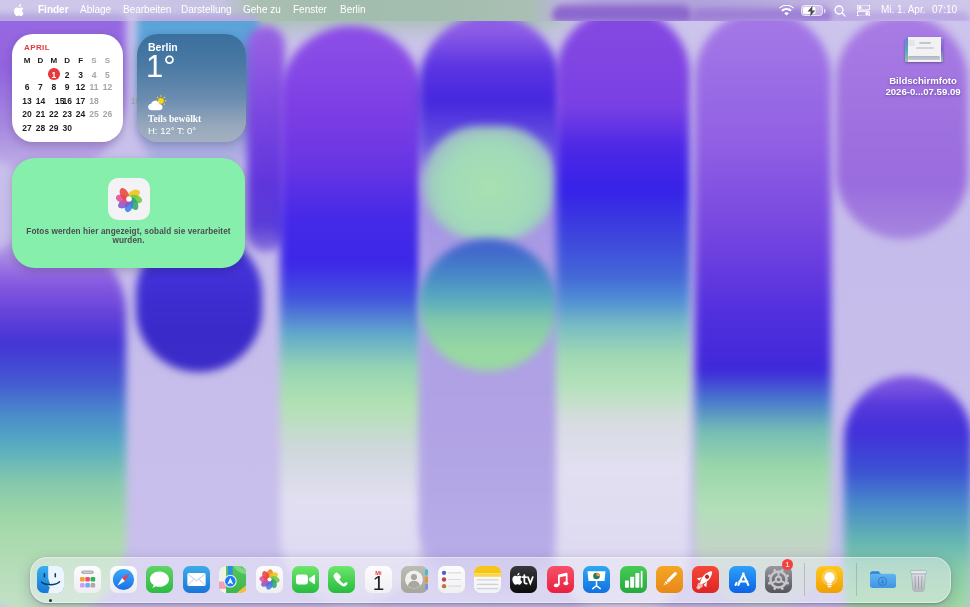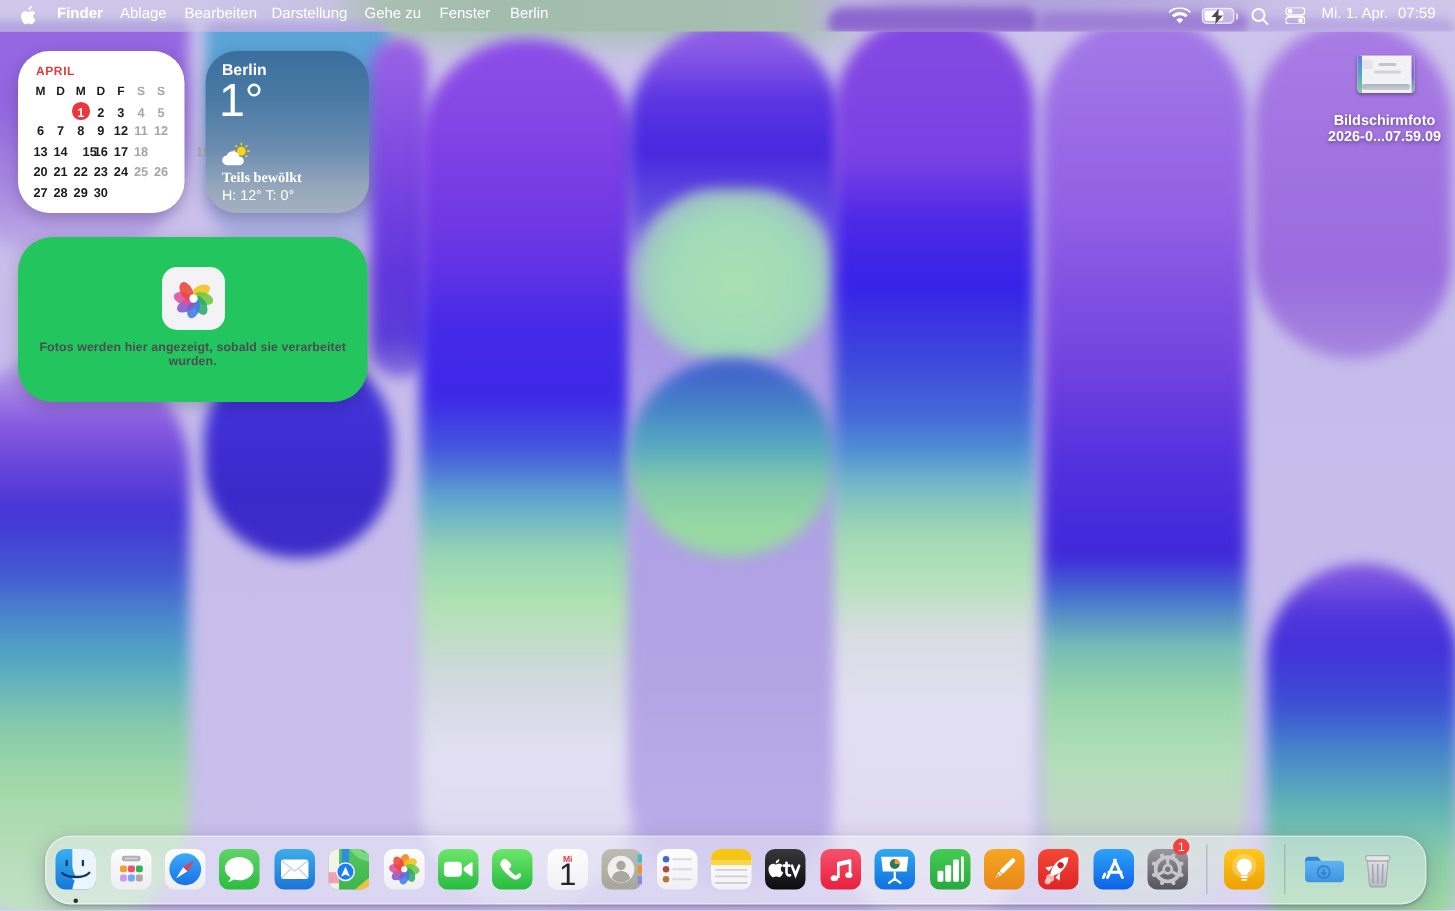--- a/index.html
+++ b/index.html
@@ -90,21 +90,21 @@
         <line x1="8" y1="8" x2="11" y2="11" stroke="#fff" stroke-width="1.3" stroke-linecap="round"></line>
       </svg>
 
     <svg style="position:absolute; left:857px; top:5px;" width="13" height="11" viewBox="0 0 13 11">
         <rect x="0" y="0" width="13" height="5" rx="2.5" fill="none" stroke="#fff" stroke-width="1.1"></rect>
         <circle cx="3" cy="2.5" r="1.6" fill="#fff"></circle>
         <rect x="0" y="6.2" width="13" height="5" rx="2.5" fill="none" stroke="#fff" stroke-width="1.1"></rect>
         <circle cx="10" cy="8.7" r="1.6" fill="#fff"></circle>
       </svg>
     <span style="position:absolute; left:881px; top:4px;">Mi. 1. Apr.</span>
-    <span style="position:absolute; left:932px; top:4px;">07:59</span>
+    <span style="position:absolute; left:932px; top:4px;">07:10</span>
   </div>
 
   <div id="cal" style="position:absolute; left:12px; top:34px; width:111px; height:108px; background:#fff; border-radius:21px; box-shadow:0 3px 10px rgba(0,0,0,0.18); font-weight:bold;">
     <div style="position:absolute; left:12px; top:8.5px; font-size:8px; color:#e23a3e; letter-spacing:0.4px;">APRIL</div>
     <div id="calgrid">
         <div style="position:absolute; left:3px; top:21.5px; width:24px; text-align:center; font-size:8px; color:#1c1c1e;">M</div>
         <div style="position:absolute; left:16.4px; top:21.5px; width:24px; text-align:center; font-size:8px; color:#1c1c1e;">D</div>
         <div style="position:absolute; left:29.799999999999997px; top:21.5px; width:24px; text-align:center; font-size:8px; color:#1c1c1e;">M</div>
         <div style="position:absolute; left:43.2px; top:21.5px; width:24px; text-align:center; font-size:8px; color:#1c1c1e;">D</div>
         <div style="position:absolute; left:56.599999999999994px; top:21.5px; width:24px; text-align:center; font-size:8px; color:#1c1c1e;">F</div>
@@ -160,21 +160,21 @@
             <line x1="15" y1="7.5" x2="16" y2="8.5"></line>
             <line x1="16" y1="1.5" x2="15" y2="2.5"></line>
           </g>
         <path fill="#fff" d="M4.5 13.5c-2 0-3.5-1.3-3.5-3 0-1.5 1.2-2.7 2.7-2.9C4.2 6 5.7 5 7.4 5c2 0 3.7 1.4 4 3.2 1.4.1 2.6 1.2 2.6 2.6 0 1.5-1.3 2.7-2.9 2.7z"></path>
       </svg>
     </div>
     <div style="position:absolute; left:11px; top:79.5px; font-size:9.5px; font-weight:bold;font-family:Liberation Serif, serif;">Teils bewölkt</div>
     <div style="position:absolute; left:11px; top:91px; font-size:9.5px;">H: 12° T: 0°</div>
   </div>
 
-  <div id="photosw" style="position:absolute; left:12px; top:158px; width:233px; height:110px; background:#22c55e; border-radius:23px; box-shadow:0 3px 10px rgba(0,0,0,0.18);">
+  <div id="photosw" style="position:absolute; left:12px; top:158px; width:233px; height:110px; background:#86efac; border-radius:23px; box-shadow:0 3px 10px rgba(0,0,0,0.18);">
     <div style="position:absolute; left:96px; top:20px; width:42px; height:42px; background:#f3f3f5; border-radius:10px;"></div>
 <svg style="position:absolute; left:100px; top:24px;" width="34" height="34" viewBox="0 0 34 34">XX<g transform="rotate(45 17 17)">
           <ellipse cx="17" cy="10.4" rx="4.0" ry="6.8" fill="#f2c21d" opacity="0.88" transform="rotate(18 17 10.4)"></ellipse>
         </g><g transform="rotate(90 17 17)">
           <ellipse cx="17" cy="10.4" rx="4.0" ry="6.8" fill="#6cc93e" opacity="0.88" transform="rotate(18 17 10.4)"></ellipse>
         </g><g transform="rotate(135 17 17)">
           <ellipse cx="17" cy="10.4" rx="4.0" ry="6.8" fill="#2fa96a" opacity="0.88" transform="rotate(18 17 10.4)"></ellipse>
         </g><g transform="rotate(180 17 17)">
           <ellipse cx="17" cy="10.4" rx="4.0" ry="6.8" fill="#3f7de8" opacity="0.88" transform="rotate(18 17 10.4)"></ellipse>
         </g><g transform="rotate(225 17 17)">

